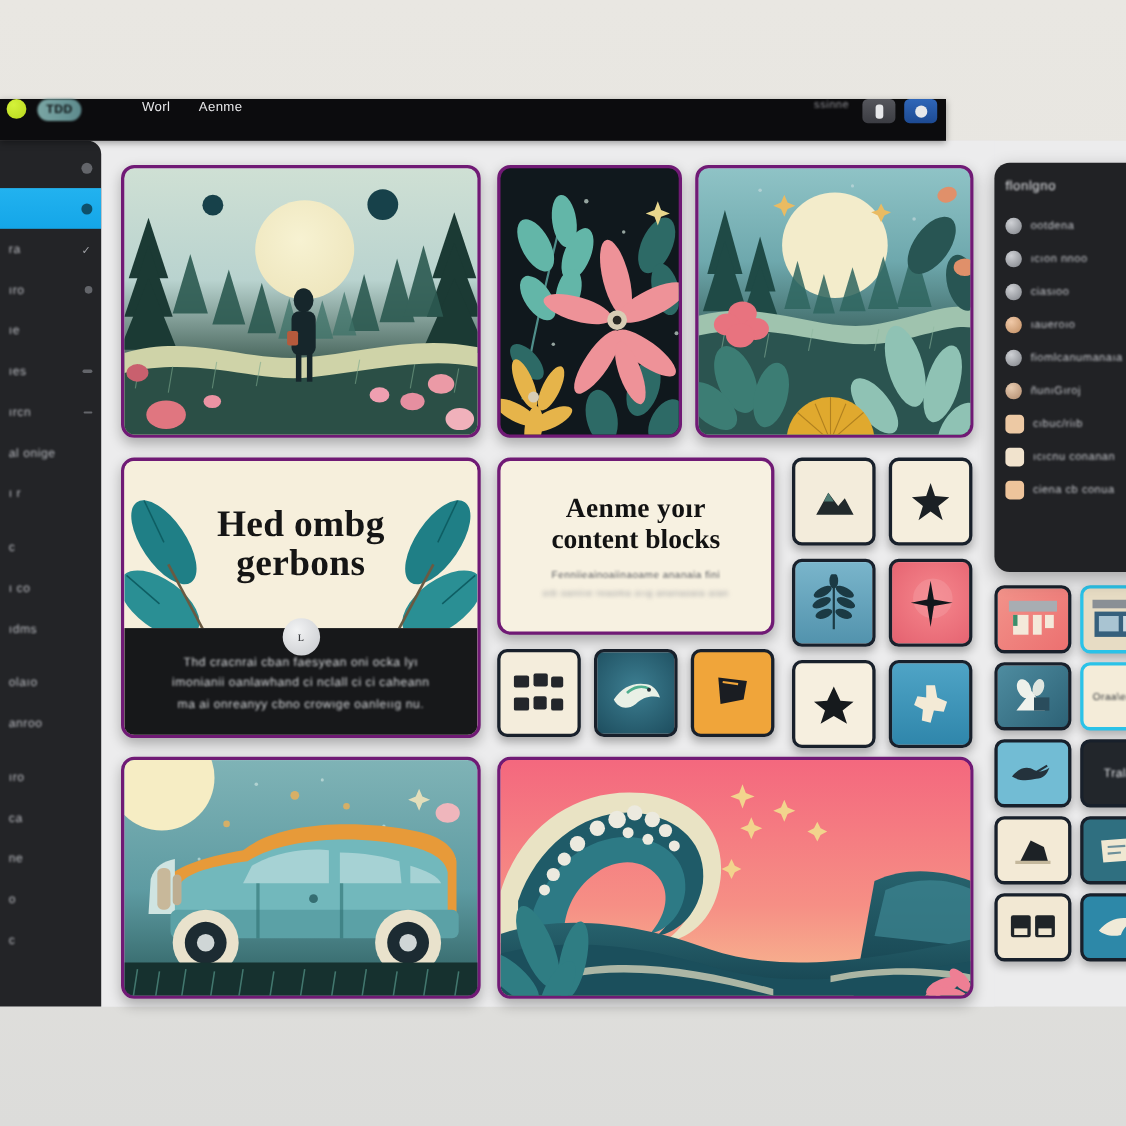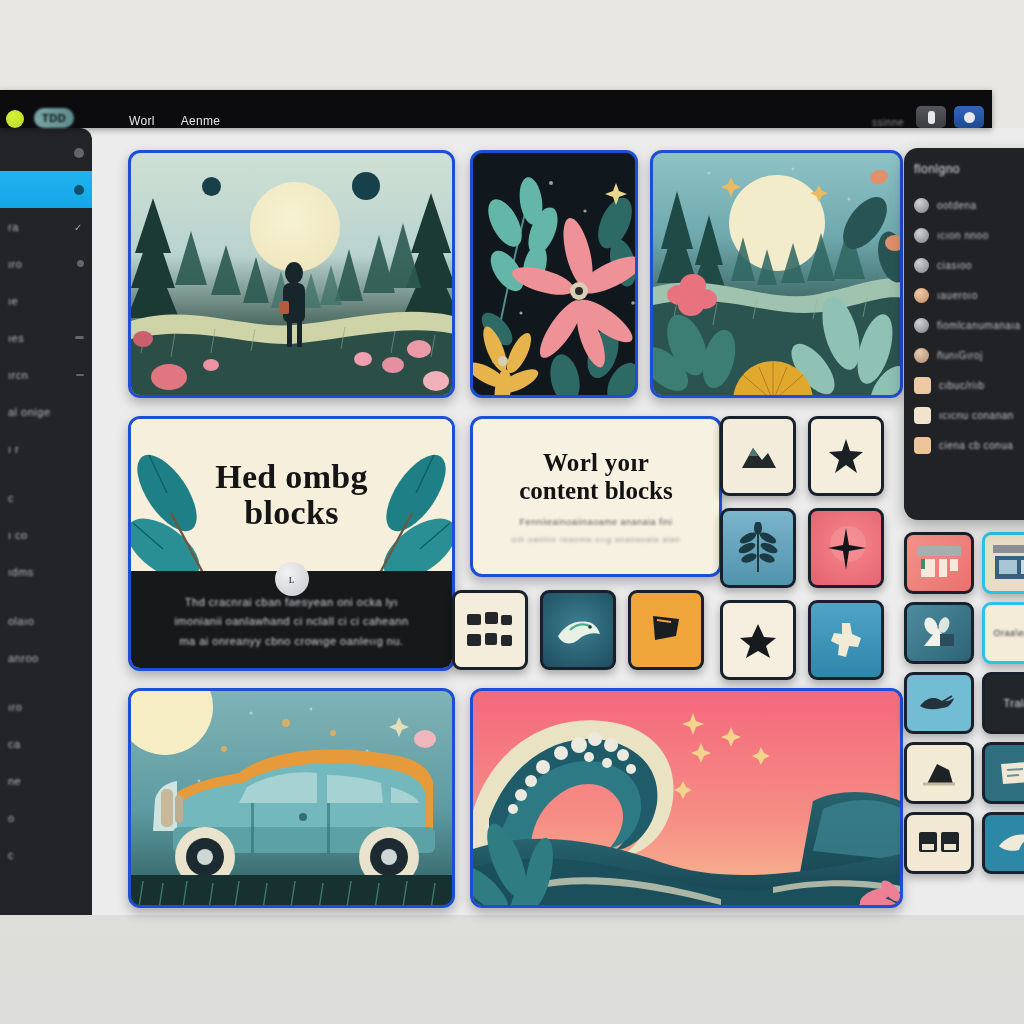--- a/index.html
+++ b/index.html
@@ -15,23 +15,23 @@
     background: linear-gradient(180deg,#e9e7e2 0%, #e6e4df 50%, #dcdcda 100%);
   }
 
   
   .blur { filter: blur(0.6px); letter-spacing: .3px; }
   .blur2 { filter: blur(1.1px); letter-spacing: .5px; }
   .blur3 { filter: blur(1.8px); letter-spacing: .8px; }
 
   
   #topbar {
-    position: absolute; left: 0; top: 90px; width: 992px; height: 38px;
+    position: absolute; left: 0; top: 90px; width: 860px; height: 38px;
     background: #0c0c0e;
-    display: flex; align-items: flex-end;
+    display: flex; align-items: flex-start;
     box-shadow: 0 2px 6px rgba(0,0,0,.35);
     z-index: 40;
   }
   #topbar .dot {
     width: 18px; height: 18px; border-radius: 50%;
     background: radial-gradient(circle at 35% 30%, #d4f23a, #b9d81d);
     margin-left: 6px; flex: 0 0 auto;
   }
   #topbar .logo-pill {
     margin-left: 10px; height: 20px; padding: 0 8px;
@@ -99,24 +99,23 @@
   #canvas {
     position: absolute; left: 92px; top: 128px;
     width: 812px; height: 787px;
     background: #ececed;
     padding: 18px 14px 0 18px;
   }
 
   .card {
     position: absolute;
     border-radius: 12px;
-    border: 3px solid #1d4ed8;
+    border: 3px solid #701a75;
     overflow: hidden;
     box-shadow: 0 5px 12px rgba(0,0,0,.28);
-    margin-left: 18px;
   }
 
   
   #card-forest { left: 18px; top: 22px; width: 327px; height: 248px;
     background: linear-gradient(180deg,#cfe0d4 0%, #b9d3cf 42%, #3e5c52 75%, #24463f 100%); }
   .moon { position:absolute; border-radius:50%;
     background: radial-gradient(circle at 45% 40%, #f7f2d2, #ece3b8); }
   .planet { position:absolute; border-radius:50%; background:#17414a; }
 
   
@@ -496,32 +495,32 @@
         </svg>
         <svg class="bigleaf" width="120" height="152" viewBox="0 0 120 152" style="right:-6px;top:22px;">
           <g>
             <ellipse cx="78" cy="52" rx="20" ry="44" transform="rotate(34 78 52)" fill="#1f7f86"></ellipse>
             <path d="M78,52 L96,14" stroke="#0e5e63" stroke-width="1.4"></path>
             <ellipse cx="82" cy="108" rx="22" ry="42" transform="rotate(54 82 108)" fill="#2a8f94"></ellipse>
             <path d="M82,108 L112,82" stroke="#0e5e63" stroke-width="1.4"></path>
             <path d="M74,72 L42,132" stroke="#6a5a42" stroke-width="2.4" fill="none"></path>
           </g>
         </svg>
-        <h1 class="blur"><span>Hed ombg</span><br><span>blocks</span></h1>
+        <h1 class="blur"><span>Hed ombg</span><br><span>gerbons</span></h1>
       </div>
       <div class="knob">ʟ</div>
       <div class="hero-bottom">
         <p class="blur2">Thd cracnrai cban faesyean oni ocka lyı</p>
         <p class="blur2">imonianii oanlawhand ci nclall ci ci caheann</p>
         <p class="blur2">ma ai onreanyy cbno crowıge oanleııg nu.</p>
       </div>
     </div>
 
     <div class="card" id="card-sub">
-      <h2><span class="blur">Worl yoır</span><br><span>content blocks</span></h2>
+      <h2><span class="blur">Aenme yoır</span><br><span>content blocks</span></h2>
       <div class="sub1 blur2">Fenniieainoaiinaoame ananaia fini</div>
       <div class="sub2 blur3">oıb oaniiıe reaoma oııg ananaoaia aian</div>
     </div>
 
     <div class="tile" style="left:360px;top:462px;width:76px;height:80px;background:#f4eddc;">
       <svg width="46" height="36" viewBox="0 0 46 36">
         <g fill="#23262b">
           <rect x="0" y="2" width="14" height="11" rx="2"></rect>
             <rect x="18" y="0" width="13" height="12" rx="2"></rect>
           <rect x="34" y="3" width="11" height="10" rx="2"></rect>

